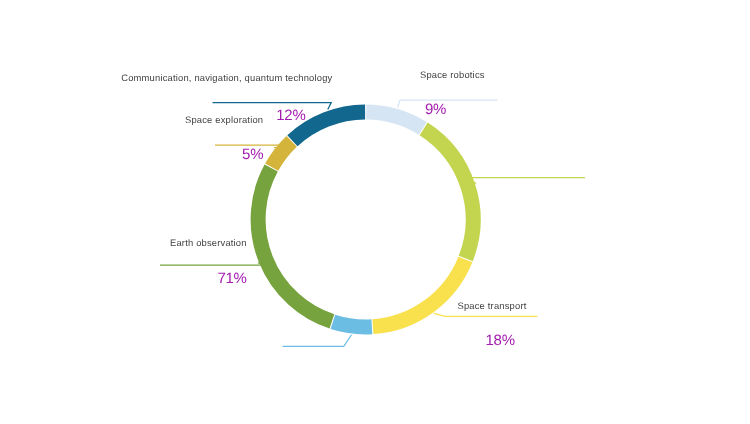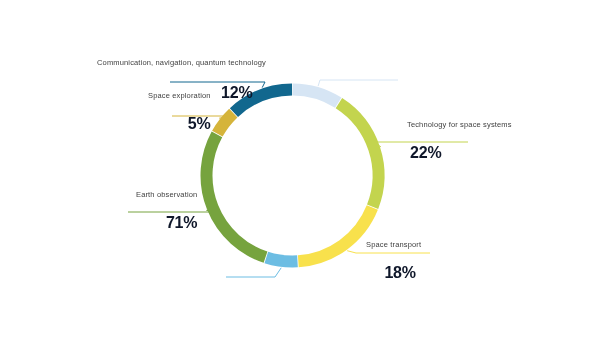--- a/index.html
+++ b/index.html
@@ -30,23 +30,23 @@
     white-space: nowrap;
   }
   .callout-label {
     font-size: 7.5px;
     color: #3f3f3f;
     letter-spacing: 0.15px;
     line-height: 10px;
     font-family: "Liberation Sans", sans-serif;
   }
   .callout-value {
-    font-size: 16px;
-    font-weight: bold;
-    color: #0f172a;
+    font-size: 12px;
+    font-weight: normal;
+    color: #a21caf;
     line-height: 19px;
     letter-spacing: -0.2px;
     font-family: "Liberation Sans", sans-serif;
   }
   .align-left  { text-align: left; }
   .val-pad-l   { padding-left: 10px; }
 </style>
 </head>
 <body>
 
@@ -82,24 +82,24 @@
     <div class="callout-label">Space exploration</div>
     <div class="callout-value" style="margin-top:13px; margin-left:26px;">5%</div>
   </div>
 
   <div class="callout align-left" style="left:136px; top:190px;text-align:right;">
     <div class="callout-label">Earth observation</div>
     <div class="callout-value" style="margin-top:13px; margin-left:14px;">71%</div>
   </div>
 
 
+  <div class="callout align-left" style="left:336px; top:55px;">
+    <div class="callout-label">Space robotics</div>
+    <div class="callout-value" style="margin-top:13px; margin-left:4px;">9%</div>
+  </div>
 
-  <div class="callout align-left" style="left:407px; top:120px;">
-    <div class="callout-label">Technology for space systems</div>
-    <div class="callout-value" style="margin-top:13px; margin-left:3px;">22%</div>
-  </div>
 
   <div class="callout align-left" style="left:366px; top:240px;text-align:center;">
     <div class="callout-label">Space transport</div>
     <div class="callout-value" style="margin-top:13px; margin-left:13px;">18%</div>
   </div>
 
 </div>
 
 </body></html>

